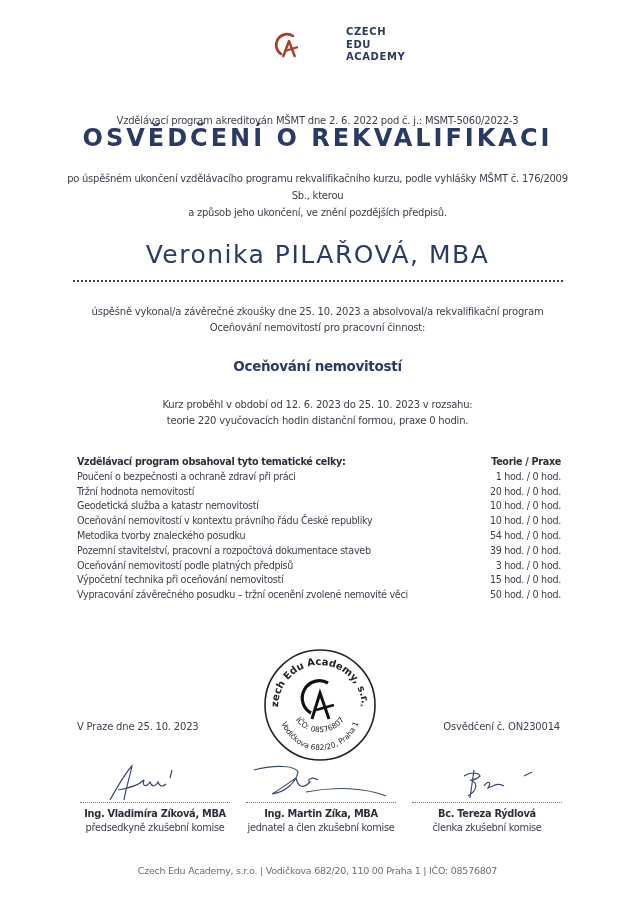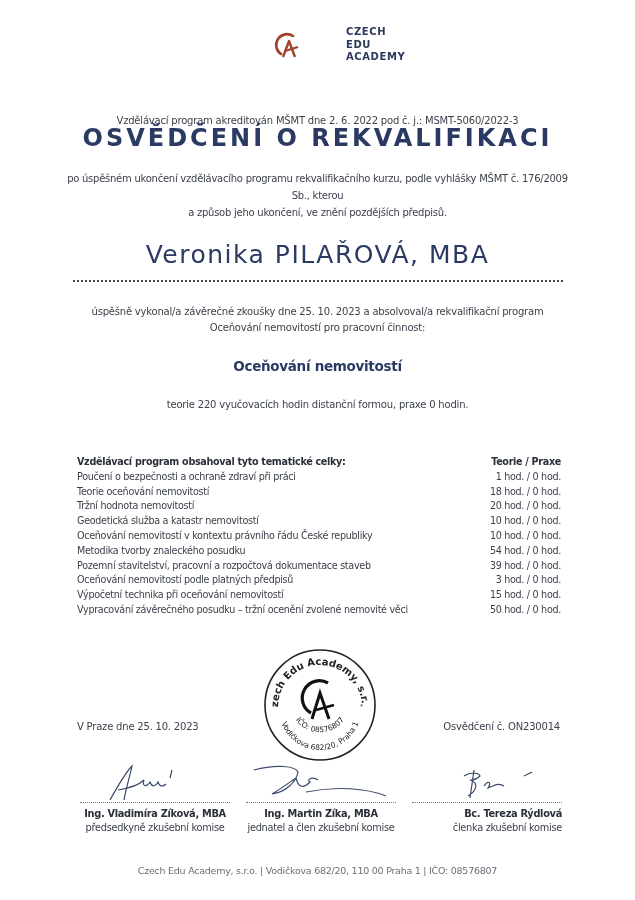--- a/index.html
+++ b/index.html
@@ -70,35 +70,32 @@
 <div class="abs dotted"></div>
 
 <div class="abs center passed">
   <div>úspěšně vykonal/a závěrečné zkoušky dne 25. 10. 2023 a absolvoval/a rekvalifikační program</div>
   <div>Oceňování nemovitostí pro pracovní činnost:</div>
 </div>
 
 <div class="abs center course">Oceňování nemovitostí</div>
 
 <div class="abs center period">
+  <div>Kurz proběhl v období od 12. 6. 2023 do 25. 10. 2023 v rozsahu:</div>
   <div>teorie 220 vyučovacích hodin distanční formou, praxe 0 hodin.</div>
 </div>
 
 <div class="abs table">
   <div class="trow head">
     <span>Vzdělávací program obsahoval tyto tematické celky:</span>
     <span>Teorie / Praxe</span>
   </div>
   <div class="trow">
       <span>Poučení o bezpečnosti a ochraně zdraví při práci</span>
       <span>1 hod. / 0 hod.</span>
-    </div>
-  <div class="trow">
-      <span>Teorie oceňování nemovitostí</span>
-      <span>18 hod. / 0 hod.</span>
     </div>
   <div class="trow">
       <span>Tržní hodnota nemovitostí</span>
       <span>20 hod. / 0 hod.</span>
     </div>
   <div class="trow">
       <span>Geodetická služba a katastr nemovitostí</span>
       <span>10 hod. / 0 hod.</span>
     </div>
   <div class="trow">
@@ -166,21 +163,21 @@
 
 <div class="abs sig" style="left:246px;">
   <svg width="150" height="40" viewBox="0 0 150 40">
     <path d="M8 8 C30 2 50 4 52 10 C50 20 40 30 26 32 C36 26 44 20 50 16 C52 24 56 28 64 20 C60 18 66 14 72 18 M60 30 C90 24 120 26 140 34" fill="none" stroke="#3a4a6a" stroke-width="1.2"></path>
   </svg>
   <div class="line"></div>
   <div class="sname">Ing. Martin Zíka, MBA</div>
   <div class="srole">jednatel a člen zkušební komise</div>
 </div>
 
-<div class="abs sig" style="left:412px;text-align:right;">
+<div class="abs sig" style="left:412px;">
   <svg width="150" height="40" viewBox="0 0 150 40">
     <path d="M52 14 C58 10 66 10 68 14 C64 18 60 18 58 18 C66 20 66 28 56 34 M62 8 L58 36 M72 24 C76 18 80 20 76 26 C82 24 86 20 92 24 M112 14 L120 10" fill="none" stroke="#3a4a6a" stroke-width="1.2"></path>
   </svg>
   <div class="line"></div>
   <div class="sname">Bc. Tereza Rýdlová</div>
   <div class="srole">členka zkušební komise</div>
 </div>
 
 <div class="abs center footer">Czech Edu Academy, s.r.o. | Vodičkova 682/20, 110 00 Praha 1 | IČO: 08576807</div>
 

